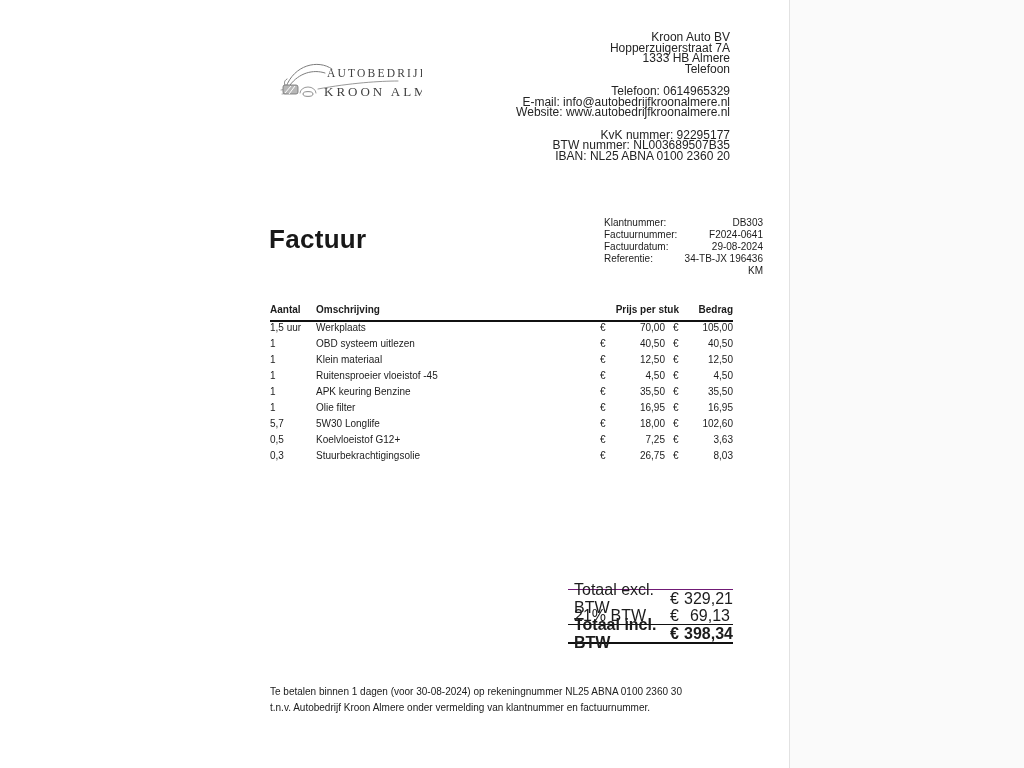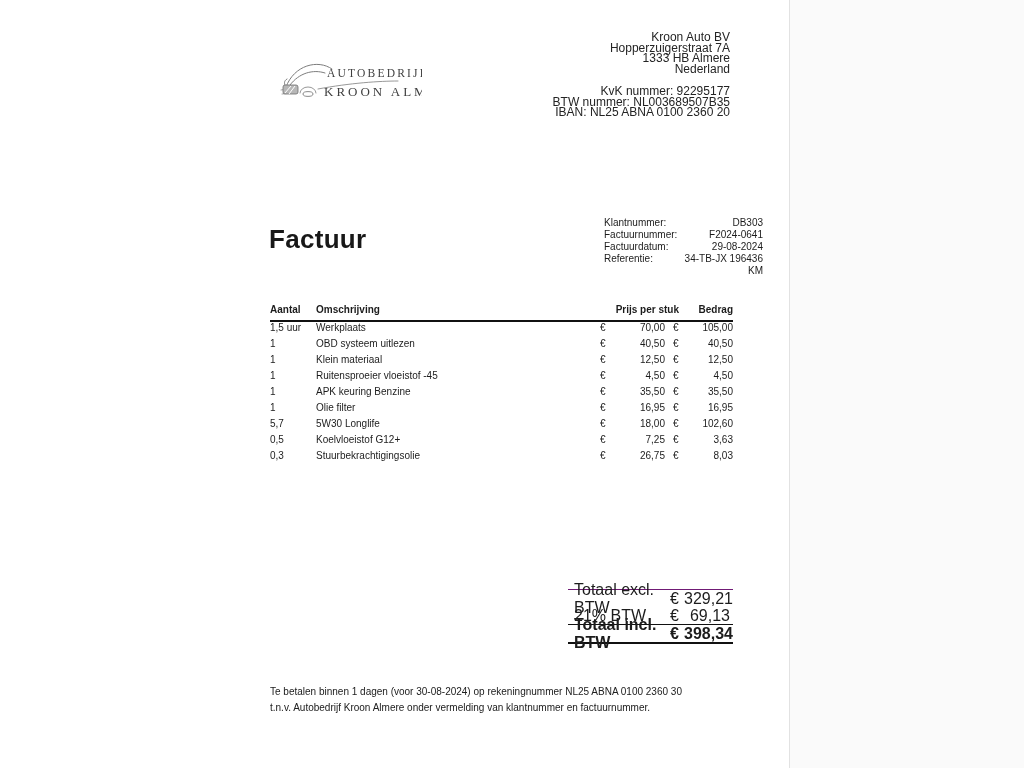--- a/index.html
+++ b/index.html
@@ -110,21 +110,26 @@
       <text x="47" y="21" class="logo-text-1">AUTOBEDRIJF</text>
       <text x="44" y="40" class="logo-text-2">KROON ALMERE</text>
     </svg>
   </div>
 
   <div class="company-block">
     <div class="cgroup">
       <div>Kroon Auto BV</div>
       <div>Hopperzuigerstraat 7A</div>
       <div>1333 HB Almere</div>
-      <div>Nederland</div>
+      <div>Telefoon</div>
+    </div>
+    <div class="cgroup">
+      <div>Telefoon: 0614965329</div>
+      <div>E-mail: info@autobedrijfkroonalmere.nl</div>
+      <div>Website: www.autobedrijfkroonalmere.nl</div>
     </div>
     <div class="cgroup">
       <div>KvK nummer: 92295177</div>
       <div>BTW nummer: NL003689507B35</div>
       <div>IBAN: NL25 ABNA 0100 2360 20</div>
     </div>
   </div>
 
   <h1 class="title">Factuur</h1>
 

